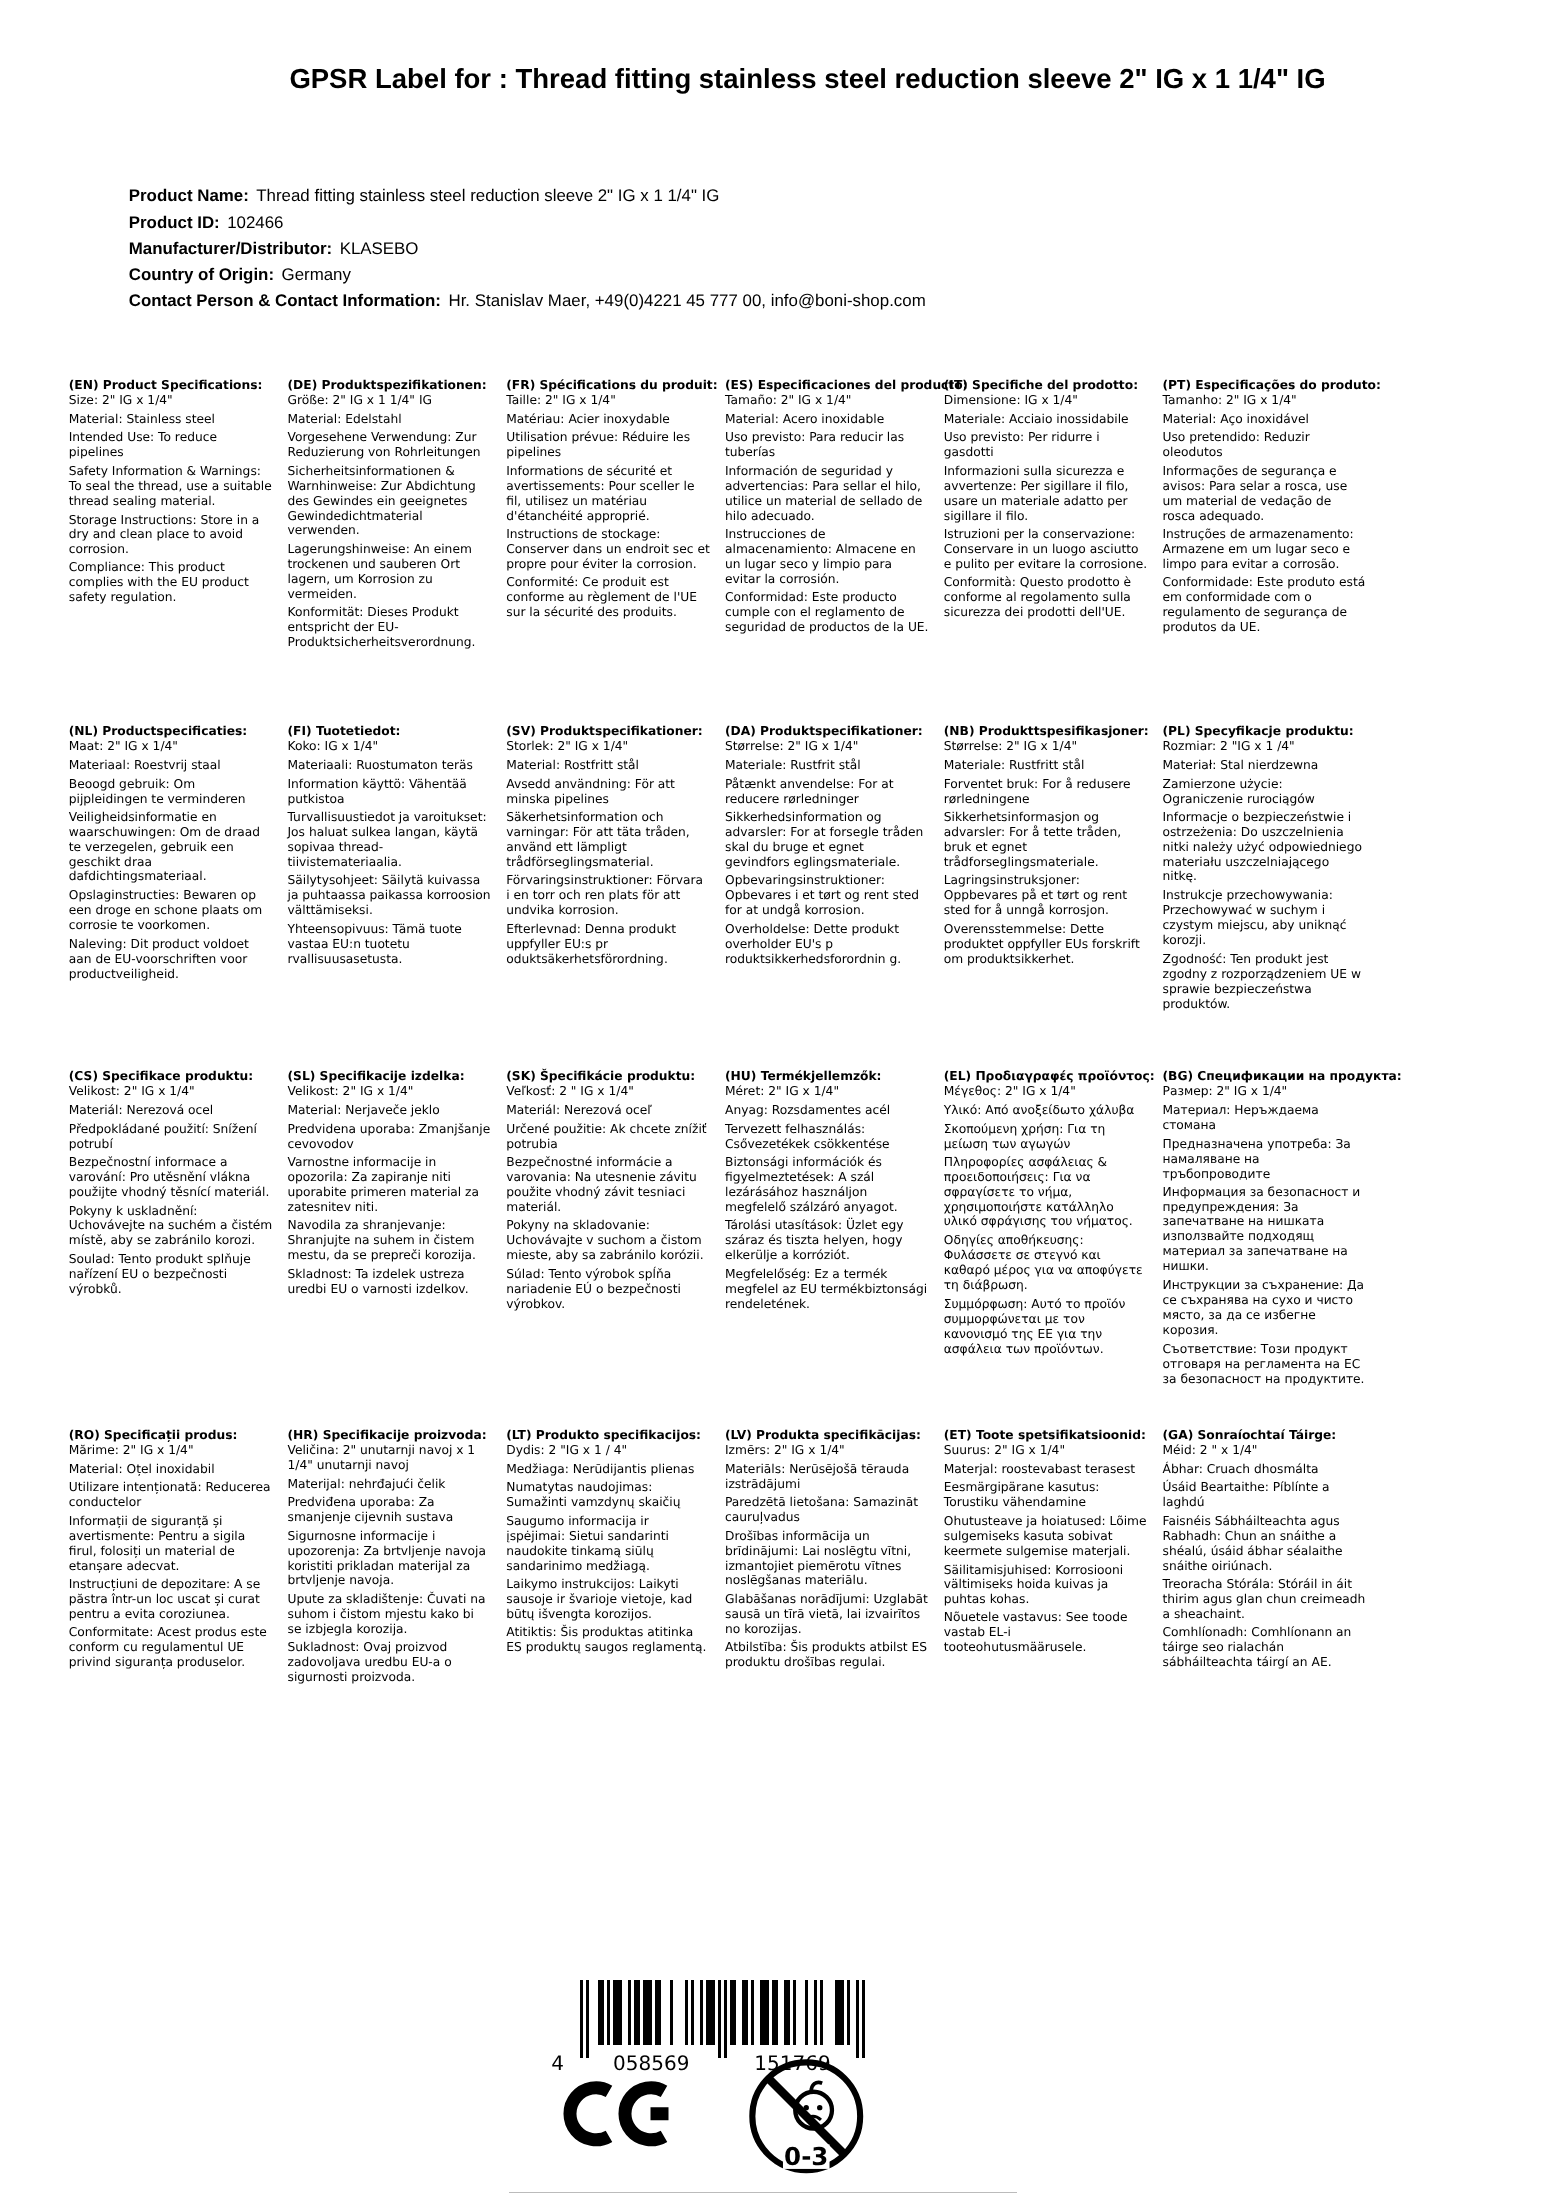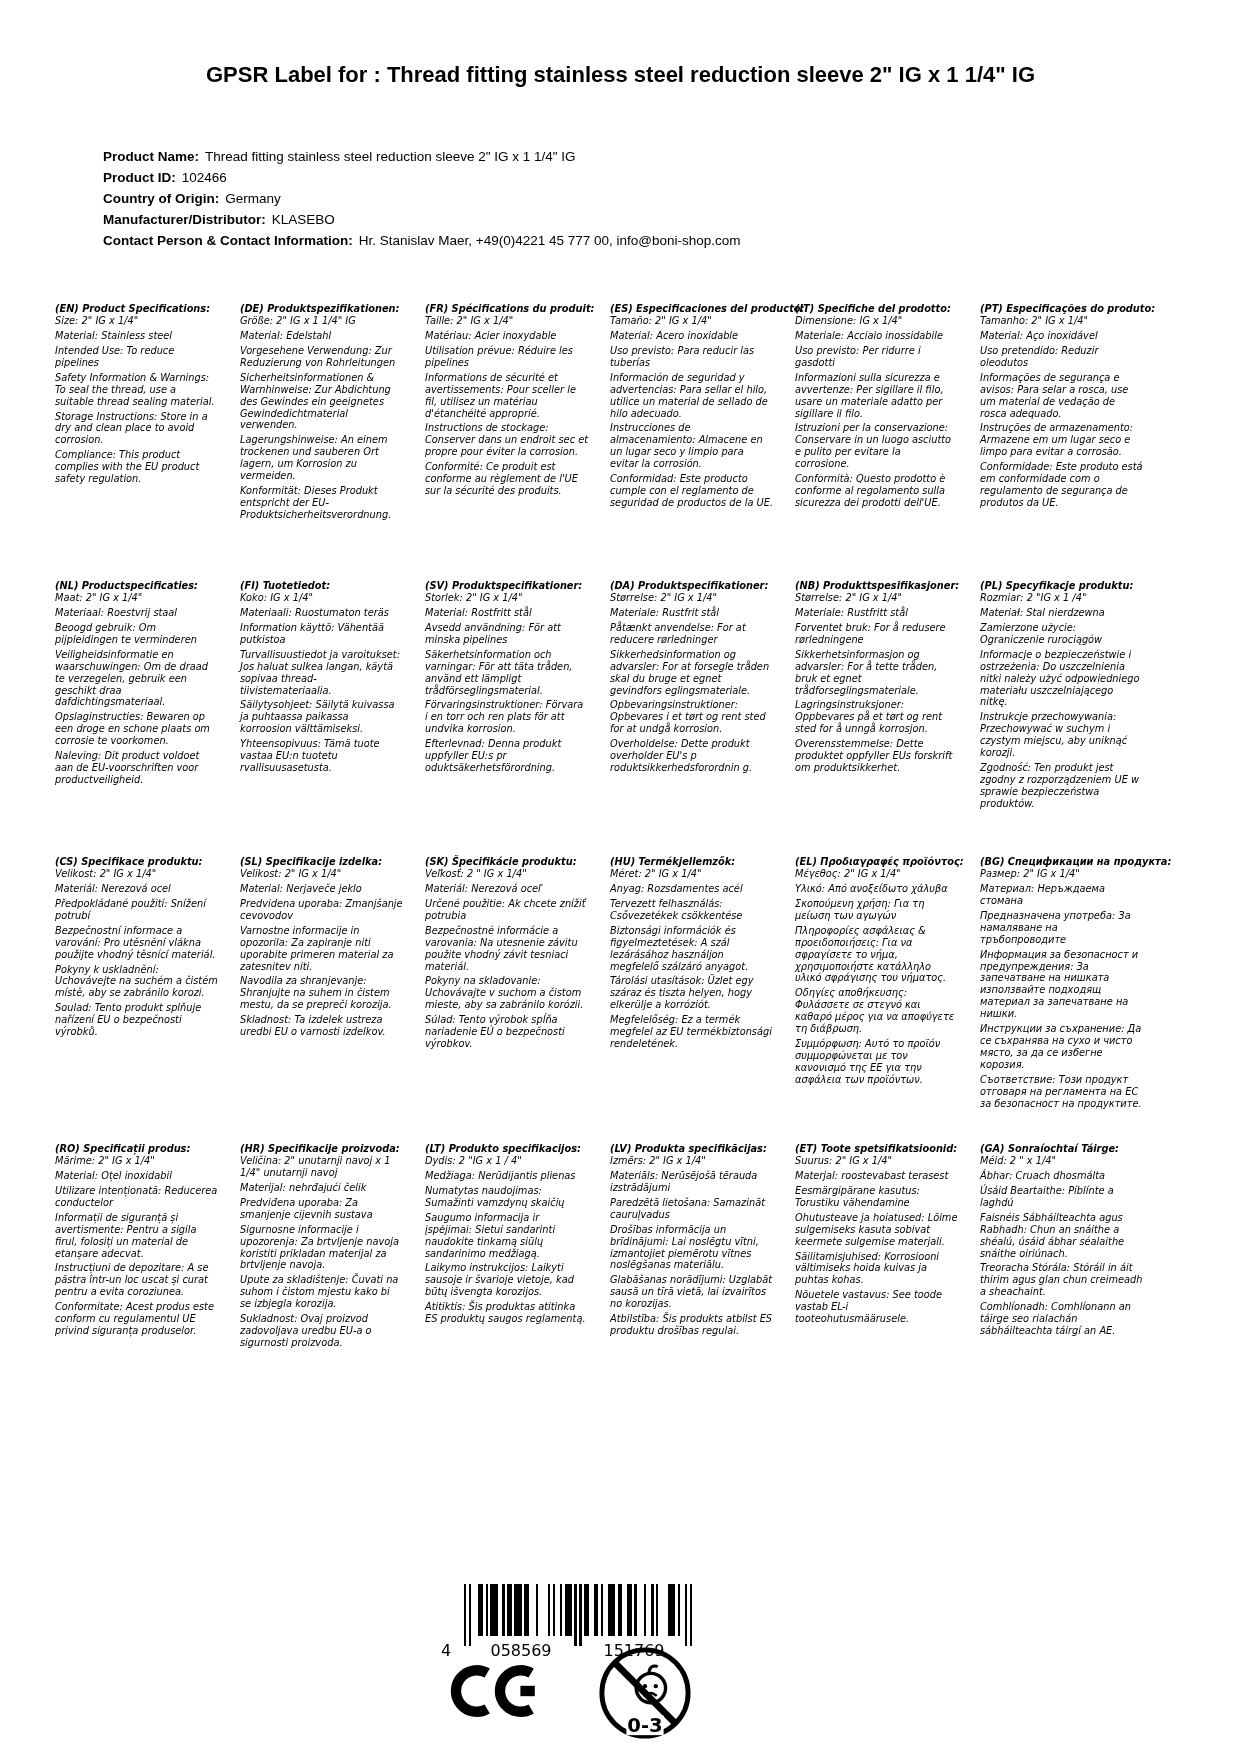--- a/index.html
+++ b/index.html
@@ -1,46 +1,46 @@
 <!DOCTYPE html>
 <html><head>
 <meta charset="utf-8">
 <style>
   html,body{margin:0;padding:0;background:#888;}
   .page{position:relative;width:1241px;height:1754px;background:#ffffff;color:#000;overflow:hidden;margin:0 auto;}
-  .title{position:absolute;top:46px;left:0;right:0;margin:12px auto;max-width:880px;text-align:center;
+  .title{position:absolute;top:46px;left:0;right:0;margin:0 auto;max-width:880px;text-align:right;
          font-family:"Liberation Sans",sans-serif;font-weight:bold;font-size:22px;line-height:1.5;}
   .pinfo{position:absolute;left:55px;top:146px;font-family:"Liberation Sans",sans-serif;font-size:13.5px;line-height:1.56;}
   .pi-line{white-space:nowrap;padding-left:48px;}
   .pi-label{font-weight:bold;}
   .pi-value{margin-left:6px;}
-  .specs{position:absolute;left:55px;top:303px;display:grid;grid-template-columns:repeat(6,163px);column-gap:22px;
+  .specs{position:absolute;left:55px;top:303px;display:grid;grid-template-columns:repeat(6,163px);column-gap:12px;
          grid-template-rows:277px 276px 287px auto;
-         font-family:"DejaVu Sans",sans-serif;font-size:9.8px;line-height:1.22;font-style:italic;}
+         font-family:"DejaVu Sans",sans-serif;font-size:9.8px;line-height:1.22;}
   .spec-cell{overflow:visible;}
   .spec-h{font-weight:bold;white-space:nowrap;}
   .spec-p{margin:0 0 3px 0;}
   .barcode{position:absolute;left:430px;top:1584px;}
   .barcode svg{shape-rendering:crispEdges;}
   .bc-digit{font-family:"DejaVu Sans",sans-serif;font-size:16px;}
   .ce-mark{position:absolute;left:450px;top:1660px;}
   .age-mark{position:absolute;left:596px;top:1644px;}
 </style>
 </head>
 <body>
 
 <div class="page">
 
   <h1 class="title">GPSR Label for : Thread fitting stainless steel reduction sleeve 2" IG x 1 1/4" IG</h1>
 
   <div class="pinfo">
       <div class="pi-line"><span class="pi-label">Product Name:</span><span class="pi-value">Thread fitting stainless steel reduction sleeve 2" IG x 1 1/4" IG</span></div>
       <div class="pi-line"><span class="pi-label">Product ID:</span><span class="pi-value">102466</span></div>
+      <div class="pi-line"><span class="pi-label">Manufacturer/Distributor:</span><span class="pi-value">KLASEBO</span></div>
       <div class="pi-line"><span class="pi-label">Country of Origin:</span><span class="pi-value">Germany</span></div>
-      <div class="pi-line"><span class="pi-label">Manufacturer/Distributor:</span><span class="pi-value">KLASEBO</span></div>
       <div class="pi-line"><span class="pi-label">Contact Person &amp; Contact Information:</span><span class="pi-value">Hr. Stanislav Maer, +49(0)4221 45 777 00, info@boni-shop.com</span></div>
     </div>
 
   <div class="specs">
       <div class="spec-cell">
         <div class="spec-h">(EN) Product Specifications:</div>
         <div class="spec-p">Size: 2" IG x 1/4"</div>
         <div class="spec-p">Material: Stainless steel</div>
         <div class="spec-p">Intended Use: To reduce pipelines</div>
         <div class="spec-p">Safety Information &amp; Warnings: To seal the thread, use a suitable thread sealing material.</div>

